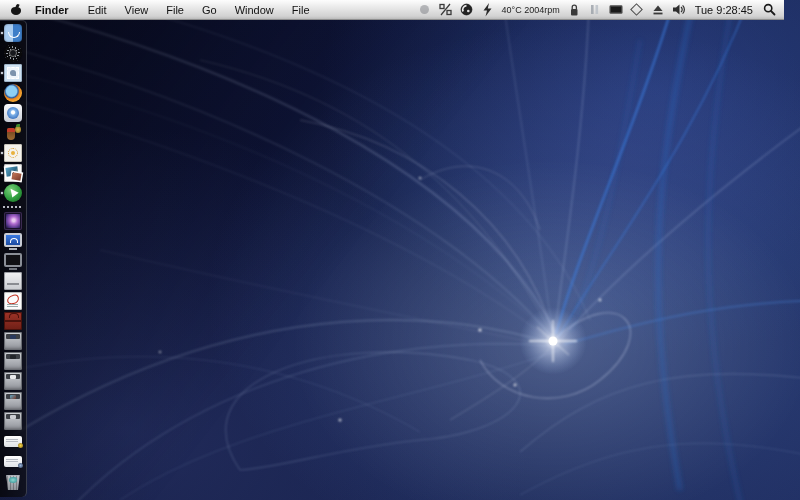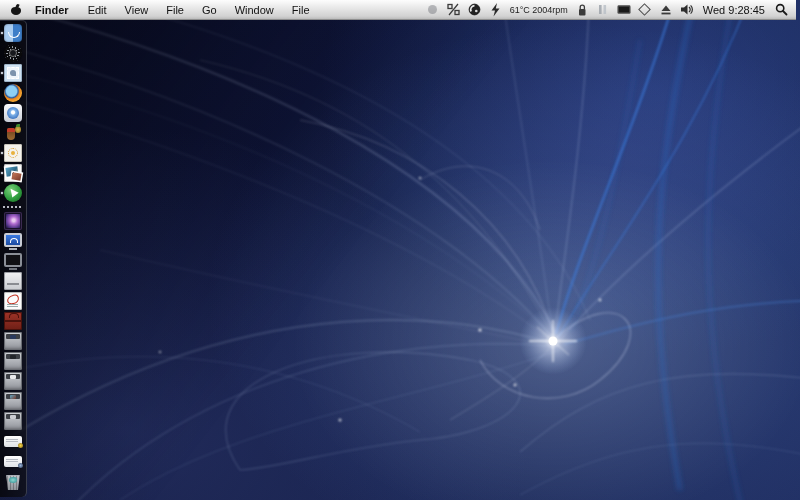--- a/index.html
+++ b/index.html
@@ -13,21 +13,21 @@
       radial-gradient(560px 420px at 72% 60%, rgba(95,140,220,0.30), transparent 66%),
       radial-gradient(480px 380px at 82% 18%, rgba(50,85,170,0.42), transparent 70%),
       radial-gradient(300px 240px at 78% 30%, rgba(125,85,165,0.12), transparent 70%),
       radial-gradient(560px 420px at 16% 86%, rgba(62,78,145,0.38), transparent 72%),
       linear-gradient(115deg, #0a0d24 0%, #0f1538 34%, #192450 64%, #213064 100%);}
   .wallpaper .shade{position:absolute;inset:0;
     background:linear-gradient(128deg, rgba(3,4,14,0.62) 0%, rgba(3,4,14,0.25) 22%, transparent 46%);}
   .wallpaper svg{position:absolute;inset:0;display:block;}
 
   
-  .menubar{position:absolute;top:0;left:0;right:4px;height:19px;z-index:30;
+  .menubar{position:absolute;top:0;left:0;right:16px;height:19px;z-index:30;
     background:linear-gradient(#fdfdfd, #d2d2d2 85%, #bcbcbc);
     border-bottom:1px solid #8f8f8f;display:flex;align-items:center;
     font-size:11px;color:#111;text-align:right;}
   .mb-left{display:flex;align-items:center;gap:0;padding-left:9px;}
   .mb-left .menu{padding:2px 9px;cursor:default;}
   .mb-left .menu.app{font-weight:bold;padding:2px 10px;}
   .apple{width:10px;height:11px;position:relative;margin:0 4px 0 2px;}
   .apple .body{position:absolute;left:0;top:3px;width:10px;height:8px;background:#151515;border-radius:45% 45% 50% 50%;}
   .apple .leaf{position:absolute;left:5px;top:0;width:3px;height:4px;background:#151515;border-radius:60% 0 60% 0;transform:rotate(20deg);}
   .mb-right{margin-left:auto;display:flex;align-items:center;gap:7px;padding-right:8px;}
@@ -220,21 +220,21 @@
             <circle cx="6.5" cy="6.5" r="5.4" fill="#222" stroke="#111" stroke-width="0.8"></circle>
             <path d="M3.2,8.5 A4 4 0 0 1 6.5,2.6" fill="none" stroke="#eee" stroke-width="1.6"></path>
             <circle cx="8.3" cy="8" r="1.3" fill="#ddd"></circle>
           </svg>
       </span>
       <span class="mi">
         <svg width="11" height="14" viewBox="0 0 11 14">
             <polygon points="7,0 1.5,7.5 5,7.5 3.5,13.5 9.5,5.5 5.8,5.5" fill="#2a2a2a"></polygon>
           </svg>
       </span>
-      <span class="status-text">61°C 2004rpm</span>
+      <span class="status-text">40°C 2004rpm</span>
       <span class="mi">
         <svg width="12" height="14" viewBox="0 0 12 14">
             <rect x="3" y="6" width="6.5" height="6.5" rx="1" fill="#3a3a3a"></rect>
             <path d="M4.2,6 V4.2 a2.1 2.1 0 0 1 4.2,0 V6" fill="none" stroke="#3a3a3a" stroke-width="1.3"></path>
           </svg>
       </span>
       <span class="mi">
         <svg width="10" height="13" viewBox="0 0 10 13">
             <rect x="1" y="2" width="2.6" height="9" fill="#9aa0a8" opacity="0.8"></rect>
             <rect x="5.5" y="2" width="2.6" height="9" fill="#b8bec6" opacity="0.8"></rect>
@@ -255,21 +255,21 @@
             <rect x="1.5" y="8.6" width="9" height="1.8" fill="#3a3a3a"></rect>
           </svg>
       </span>
       <span class="mi">
         <svg width="14" height="13" viewBox="0 0 14 13">
             <polygon points="1,4.5 4,4.5 7.5,1.5 7.5,11.5 4,8.5 1,8.5" fill="#2e2e2e"></polygon>
             <path d="M9,4 a3.2 3.2 0 0 1 0,5" fill="none" stroke="#2e2e2e" stroke-width="1.2"></path>
             <path d="M10.6,2.4 a5.6 5.6 0 0 1 0,8.2" fill="none" stroke="#2e2e2e" stroke-width="1.2"></path>
           </svg>
       </span>
-      <span class="clock">Wed 9:28:45</span>
+      <span class="clock">Tue 9:28:45</span>
       <span class="mi">
         <svg width="13" height="13" viewBox="0 0 13 13">
             <circle cx="5.2" cy="5.2" r="3.6" fill="none" stroke="#1a1a1a" stroke-width="1.6"></circle>
             <line x1="8" y1="8" x2="11.5" y2="11.5" stroke="#1a1a1a" stroke-width="1.8" stroke-linecap="round"></line>
           </svg>
       </span>
     </div>
   </div>
 
   <div class="dock">

